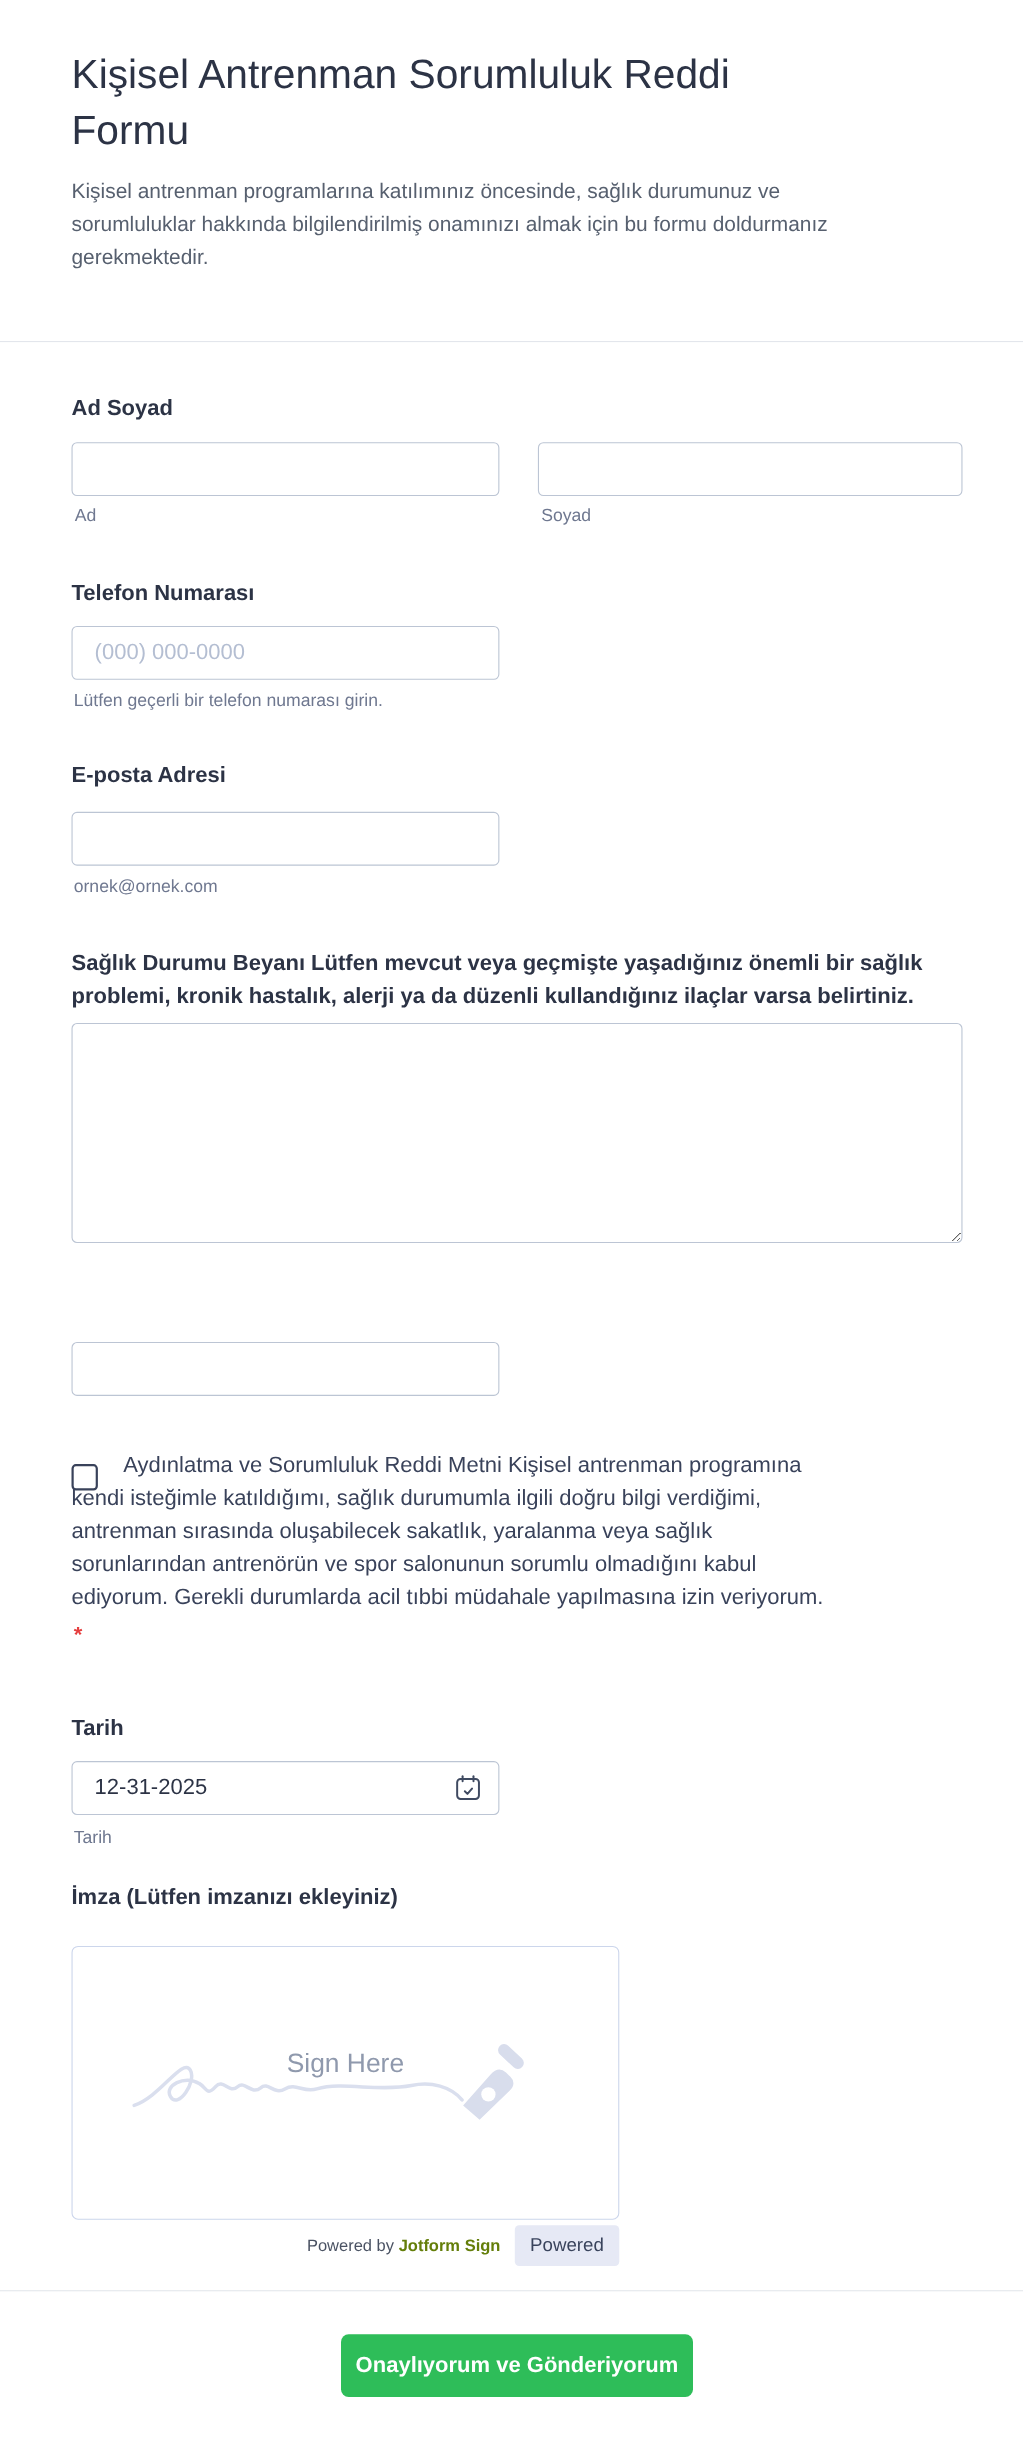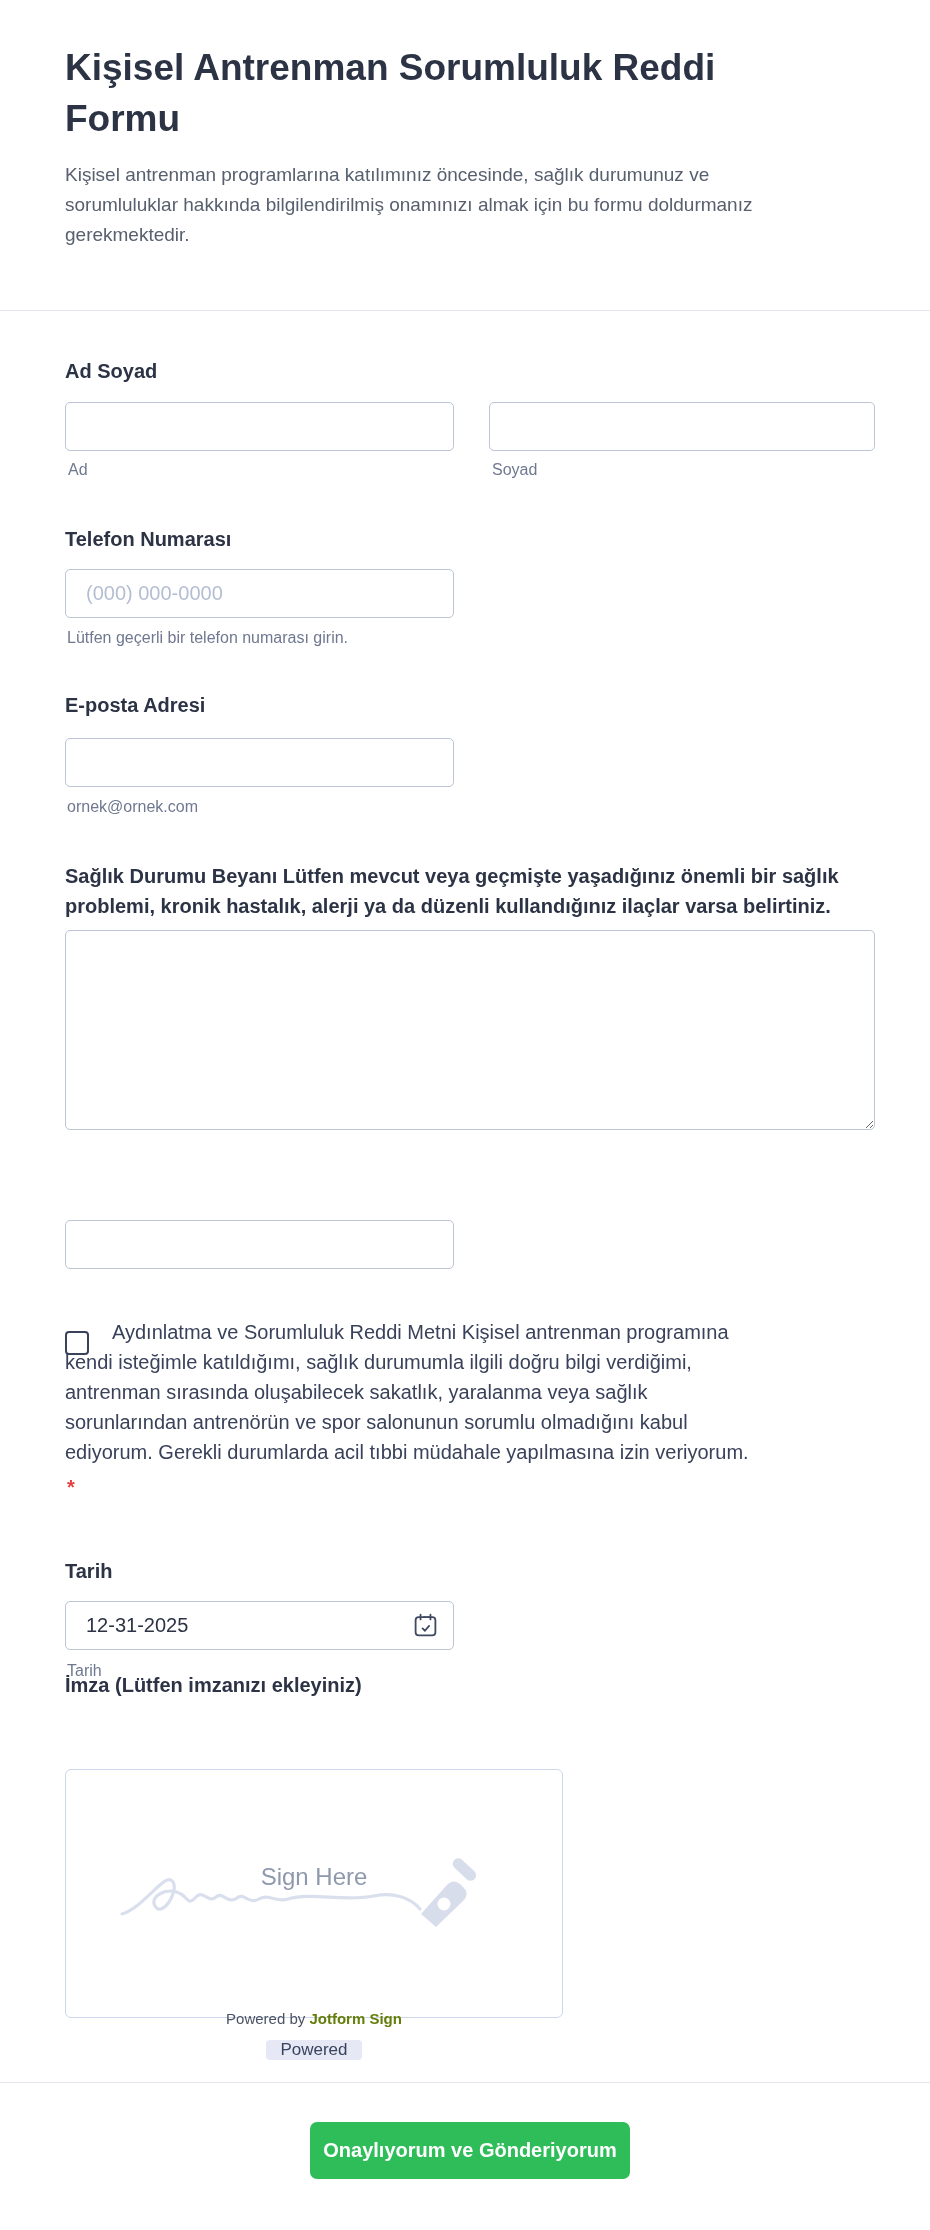--- a/index.html
+++ b/index.html
@@ -3,21 +3,21 @@
 <meta charset="utf-8">
 <style>
   * { margin:0; padding:0; box-sizing:border-box; }
   html,body { background:#ffffff; }
   body { font-family:"Liberation Sans", sans-serif; color:#2c3345; }
   .page { position:relative; width:930px; height:2230px; background:#fff; overflow:hidden; }
 
   .divider { position:absolute; left:0; width:930px; height:1px; background:#e3e6ec; }
 
   .title { position:absolute; left:65px; top:42px; width:780px;
-           font-size:37px; font-weight:700; line-height:51px; color:#2c3345;
+           font-size:37px; font-weight:400; line-height:51px; color:#2c3345;
            white-space:pre-line; }
   .subtitle { position:absolute; left:65px; top:160px; width:800px;
               font-size:19px; line-height:30px; color:#57606f; white-space:pre-line; }
 
   .label { position:absolute; left:65px; font-size:20px; font-weight:600;
            color:#2c3345; line-height:30px; }
   .sublabel { position:absolute; font-size:16px; color:#6f7890; line-height:20px; }
 
   .tbox { position:absolute; height:49px; border:1px solid #bcc5d4; border-radius:5px;
           background:#fff; font-family:"Liberation Sans", sans-serif;
@@ -41,21 +41,21 @@
   .date-wrap input { position:absolute; left:0; top:0; width:389px; }
   .cal-icon { position:absolute; right:15px; top:11px; width:27px; height:27px; cursor:pointer; }
 
   .sig-box { position:absolute; left:65px; top:1769px; width:498px; height:249px;
              border:1px solid #ccd6ec; border-radius:6px; background:#fff; cursor:crosshair; }
   .sign-here { position:absolute; left:0; right:0; top:93px; text-align:center;
                font-size:24px; color:#8f99ad; }
   .sig-art { position:absolute; left:50px; top:84px; width:400px; height:92px; }
 
   .powered-row { position:absolute; left:65px; top:2022px; width:498px; height:38px;
-                 display:flex; align-items:center; justify-content:flex-end; gap:13px;flex-direction:column; }
+                 display:flex; align-items:center; justify-content:flex-end; gap:13px; }
   .powered { font-size:15px; color:#4a5263; white-space:nowrap; }
   .powered b { color:#647e0a; }
   .clear-btn { height:37px; min-width:80px; padding:0 14px; border:none; border-radius:4px;
                background:#e6e9f5; color:#39435c; font-family:"Liberation Sans", sans-serif;
                font-size:17px; cursor:pointer; }
 
   .submit-btn { position:absolute; left:310px; top:2122px; width:320px; height:57px;
                 border:none; border-radius:7px; background:#2ebd59; color:#fff;
                 font-family:"Liberation Sans", sans-serif; font-size:20px; font-weight:600;
                 cursor:pointer; }
@@ -107,21 +107,21 @@
       <rect x="3.2" y="4.6" width="17.6" height="16.2" rx="2.8"></rect>
       <line x1="7.6" y1="2.4" x2="7.6" y2="6.6"></line>
       <line x1="16.4" y1="2.4" x2="16.4" y2="6.6"></line>
       <line x1="10.6" y1="4.6" x2="11.6" y2="4.6"></line>
       <line x1="13.6" y1="4.6" x2="14.6" y2="4.6"></line>
       <polyline points="9.4 14.6 11.5 16.7 15.2 12.4"></polyline>
     </svg>
   </div>
   <div class="sublabel" style="left:67px; top:1661px;">Tarih</div>
 
-  <div class="label" style="top:1670px">İmza (Lütfen imzanızı ekleyiniz)</div>
+  <div class="label" style="top:1710px">İmza (Lütfen imzanızı ekleyiniz)</div>
   <div class="sig-box">
     <svg class="sig-art" viewBox="0 0 400 92">
       <path d="M6 60 C 30 52, 50 16, 57 28 C 63 38, 46 64, 39 52 C 33 42, 52 32, 65 40
                C 72 44, 72 52, 80 43 C 87 35, 92 50, 100 43 C 107 37, 112 51, 121 44
                C 128 38, 133 51, 143 45 C 153 39, 160 49, 172 45 C 196 38, 228 48, 258 42
                C 276 38, 294 43, 304 55" fill="none" stroke="#dadfee" stroke-width="3.2" stroke-linecap="round"></path>
       <g>
         <path d="M305 60 L330 32 Q337 24 344 30 L348 34 Q354 40 347 47 L320 73 Q312 66 305 60 Z" fill="#d8ddec"></path>
         <circle cx="328" cy="50" r="6.5" fill="#ffffff"></circle>
         <rect x="342" y="2" width="28" height="11" rx="5.5" transform="rotate(43 342 2)" fill="#d8ddec"></rect>

